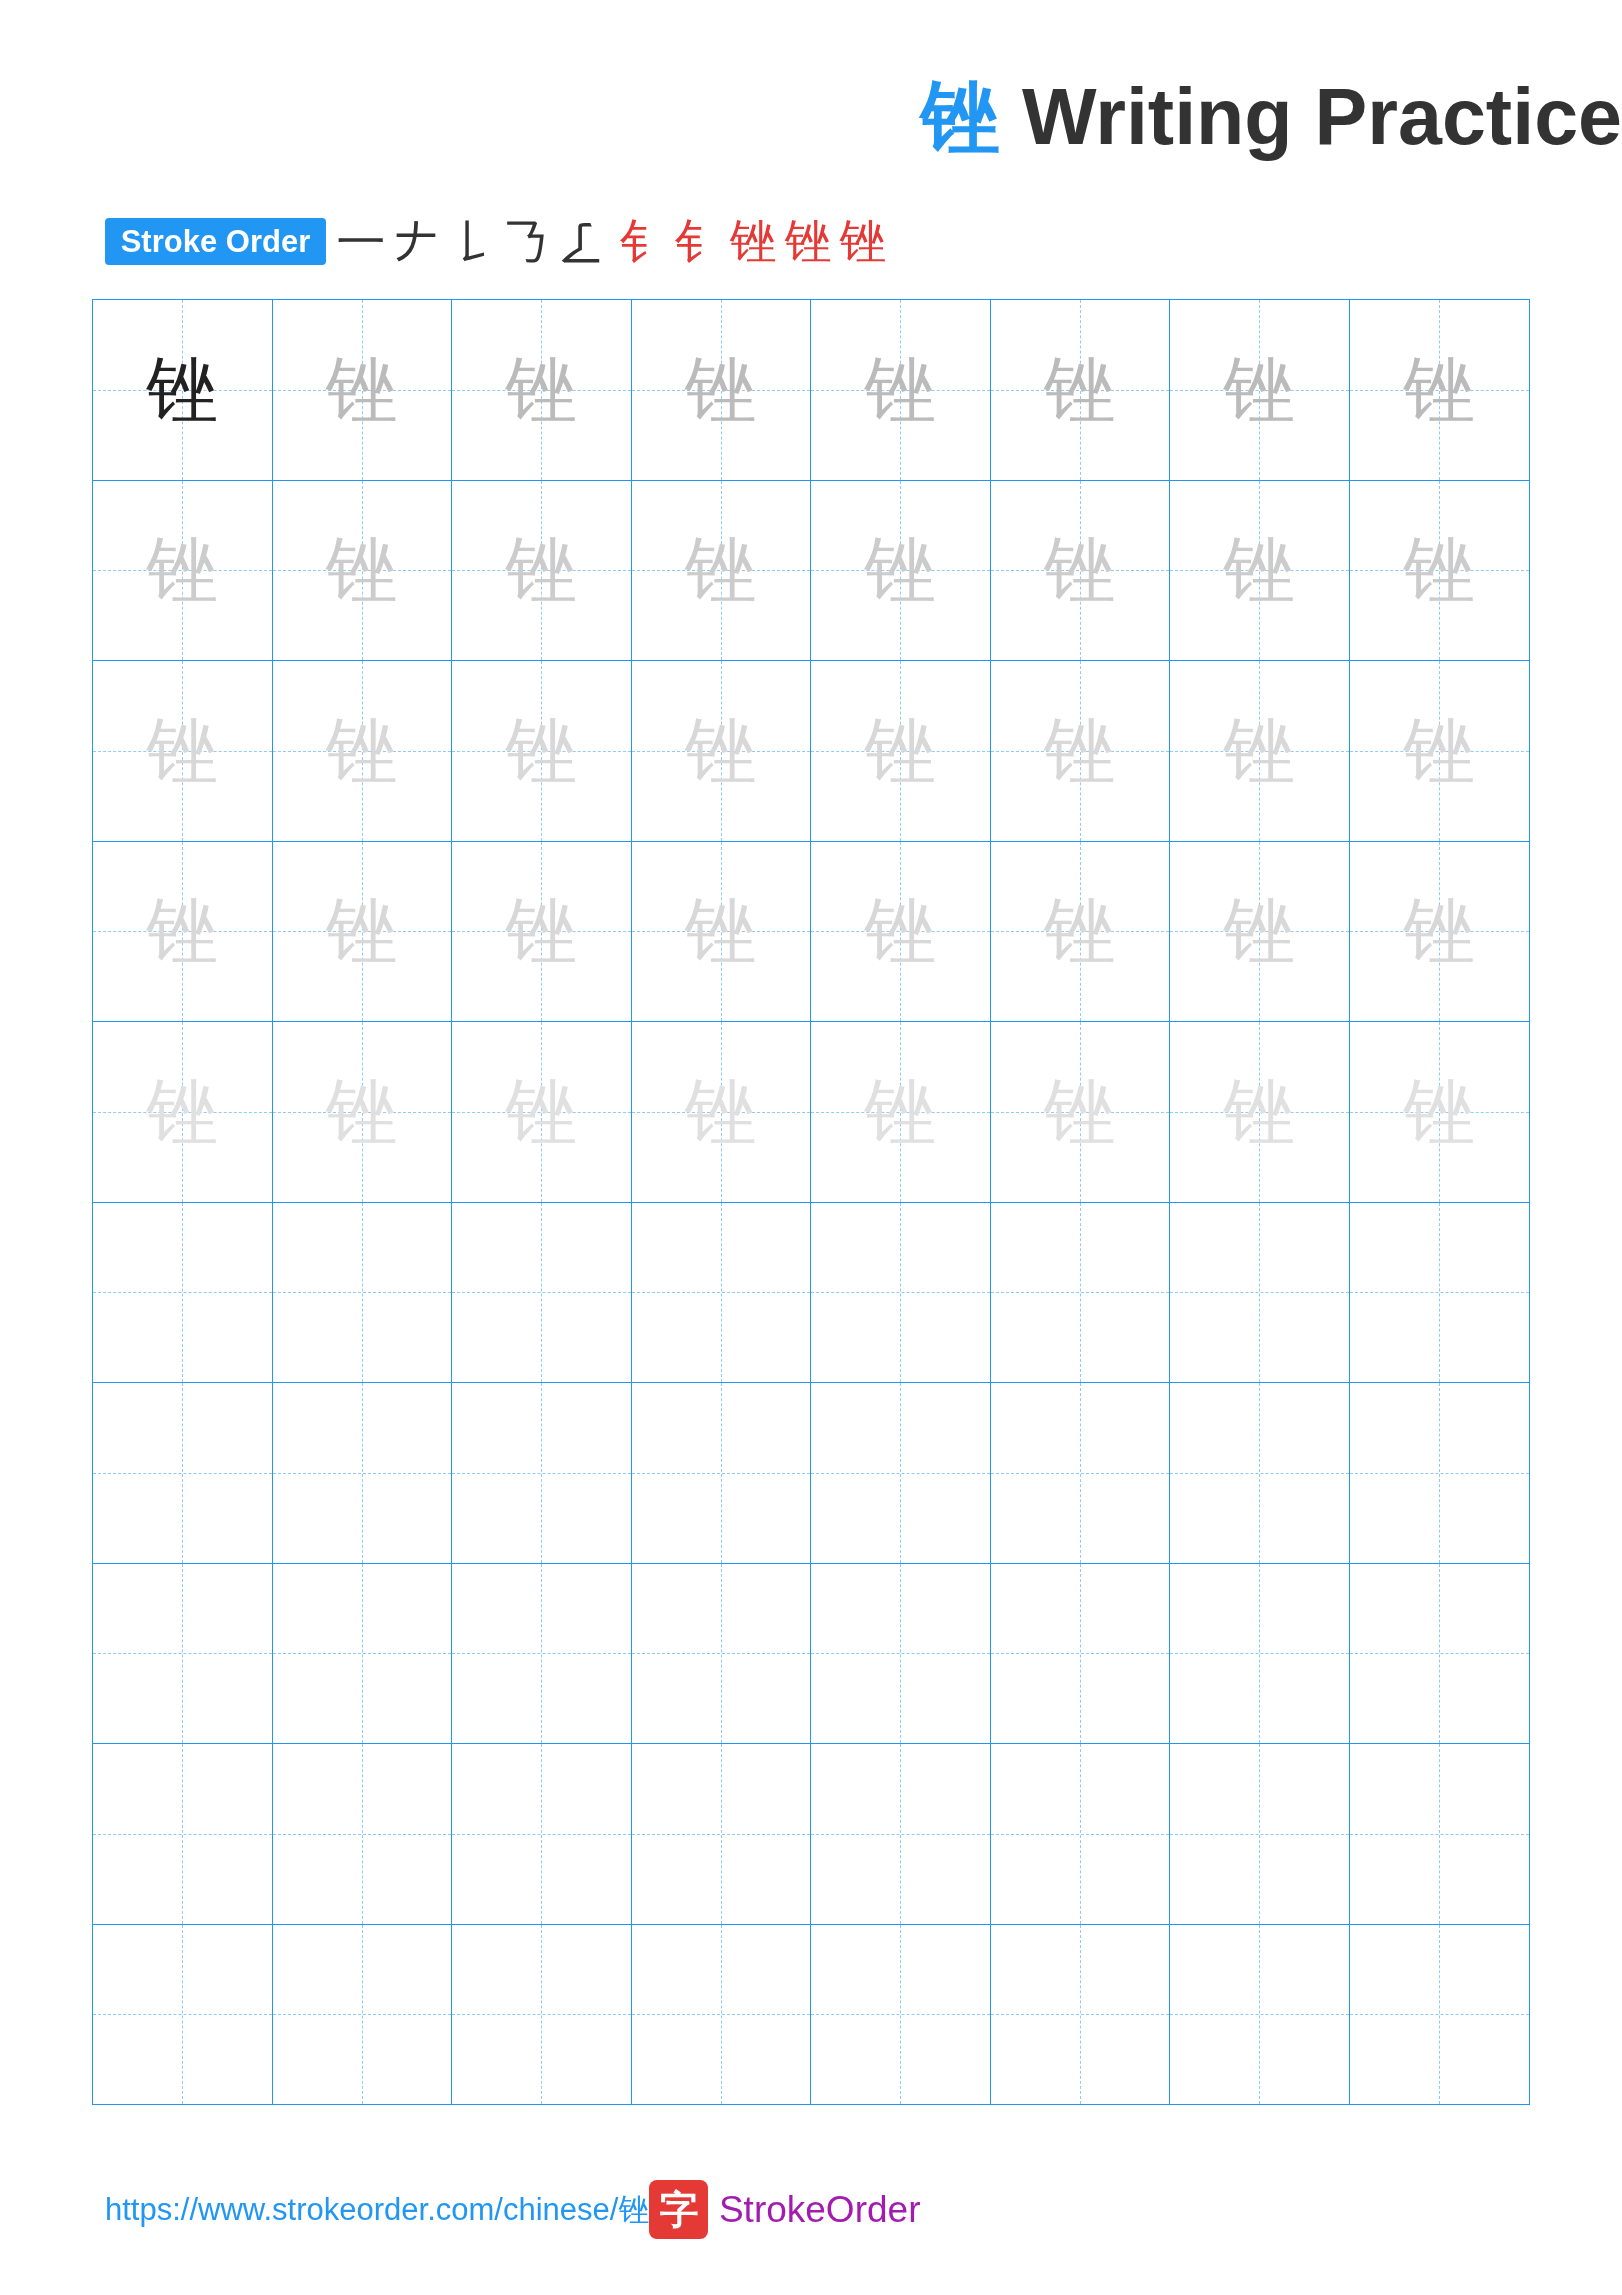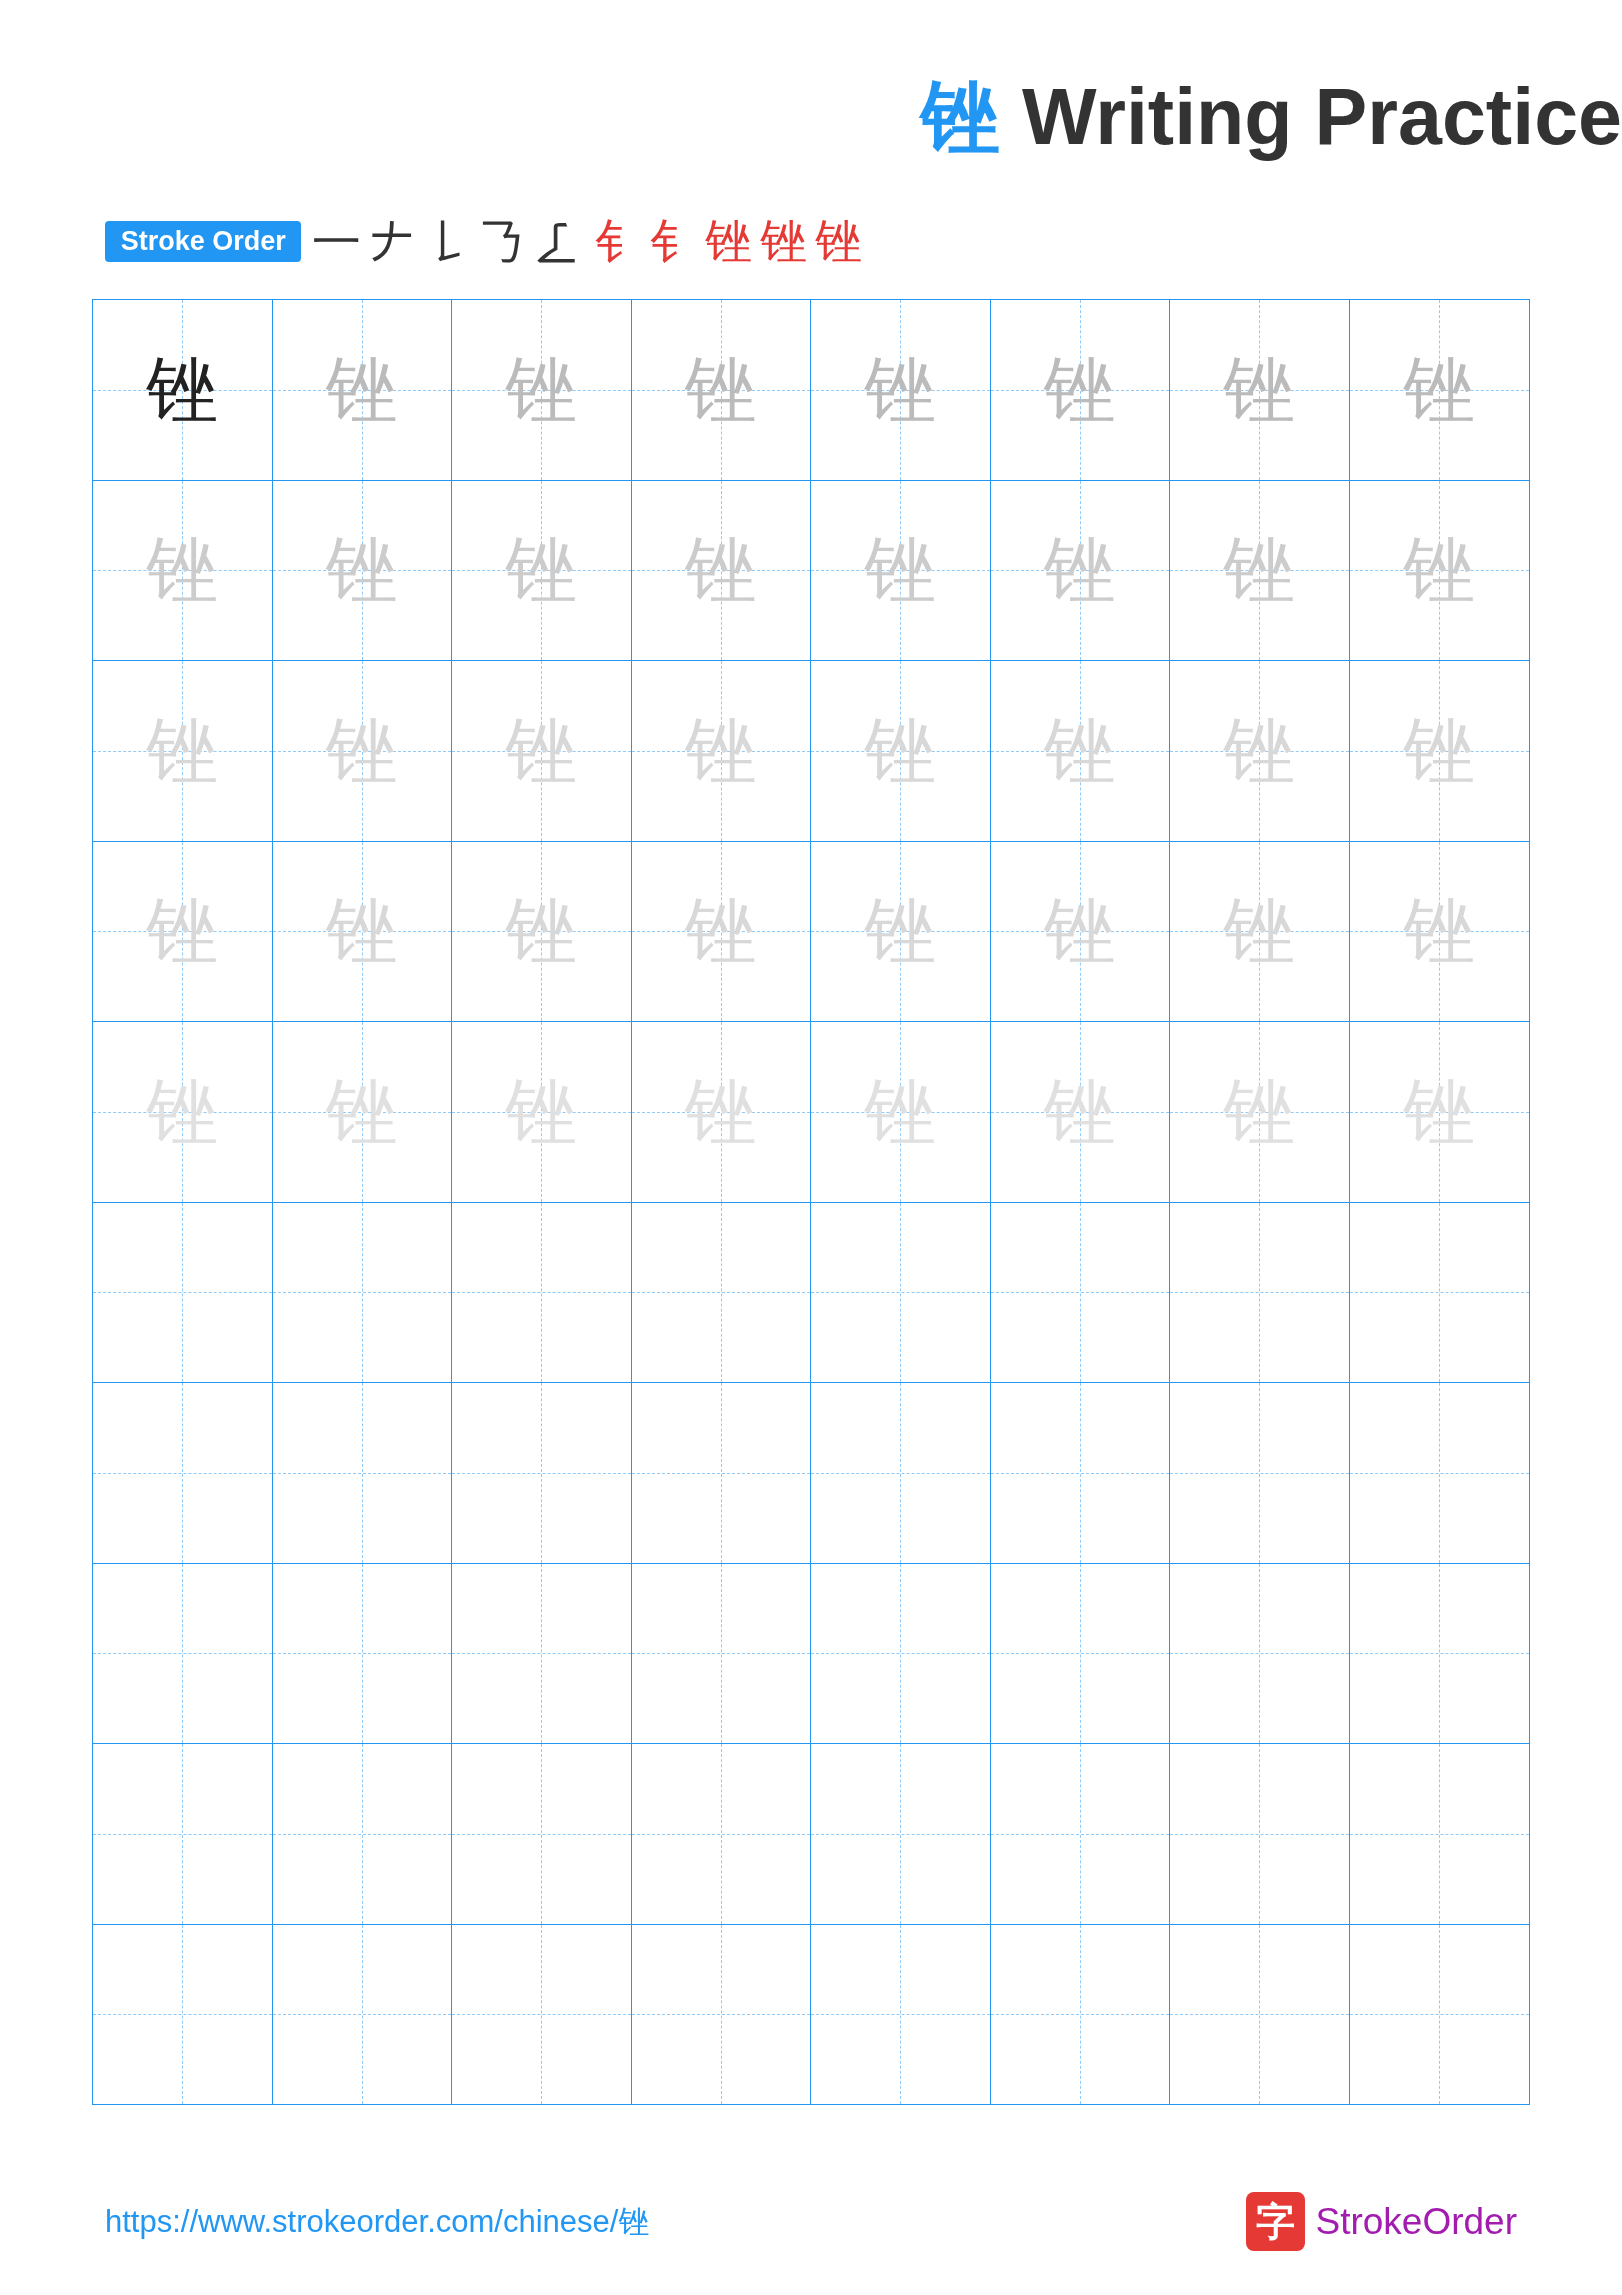--- a/index.html
+++ b/index.html
@@ -40,21 +40,21 @@
     .stroke-order-area {
       display: flex;
       align-items: center;
       padding-left: 105px;
       margin-bottom: 26px;
       gap: 11.8px;
     }
     .stroke-order-badge {
       background: #2196F3;
       color: white;
-      font-size: 27px;
+      font-size: 31px;
       font-family: Arial, sans-serif;
       font-weight: bold;
       padding: 5.2px 15.7px;
       border-radius: 3.9px;
       white-space: nowrap;
     }
     .stroke-chars {
       display: flex;
       align-items: center;
       gap: 7.9px;
@@ -138,25 +138,24 @@
     .cell-char.light3 {
       color: #d8d8d8;
     }
     .cell-char.light4 {
       color: #e0e0e0;
     }
 
     
     .footer {
       position: absolute;
-      bottom: 44px;
+      bottom: 56px;
       left: 0;
       right: 0;
       display: flex;
-      justify-content: space-between;
       align-items: center;
       padding: 0 105px;
     }
     .footer-url {
       color: #2196F3;
       font-size: 31px;
       font-family: Arial, sans-serif;
     }
     .footer-logo {
       display: flex;

